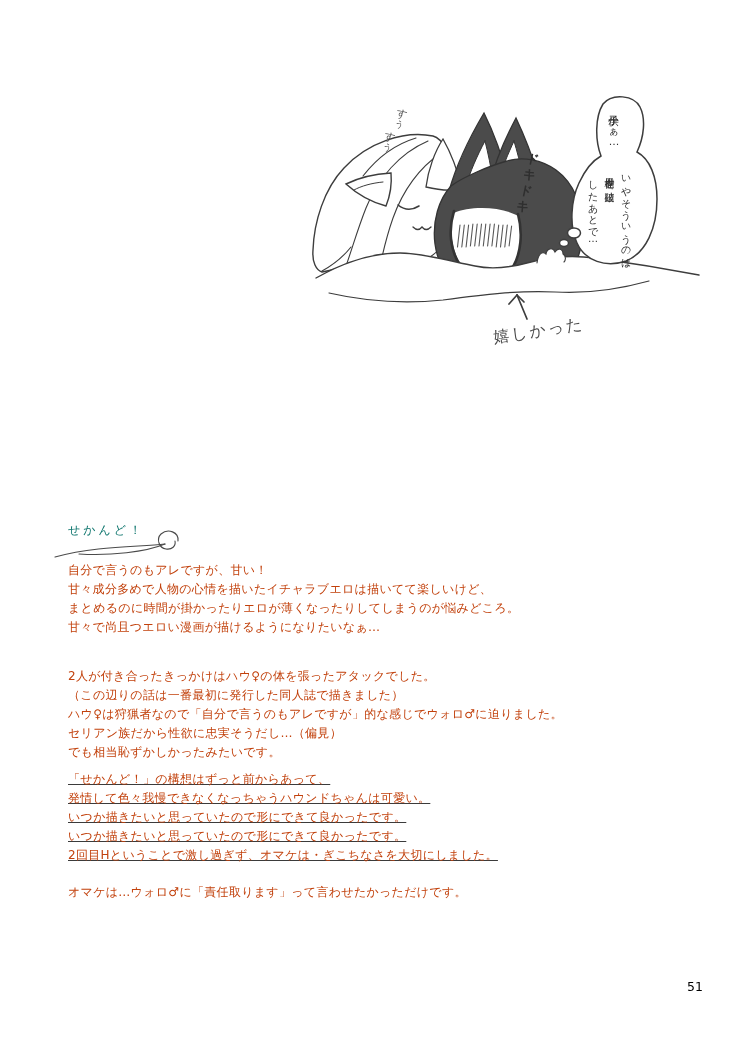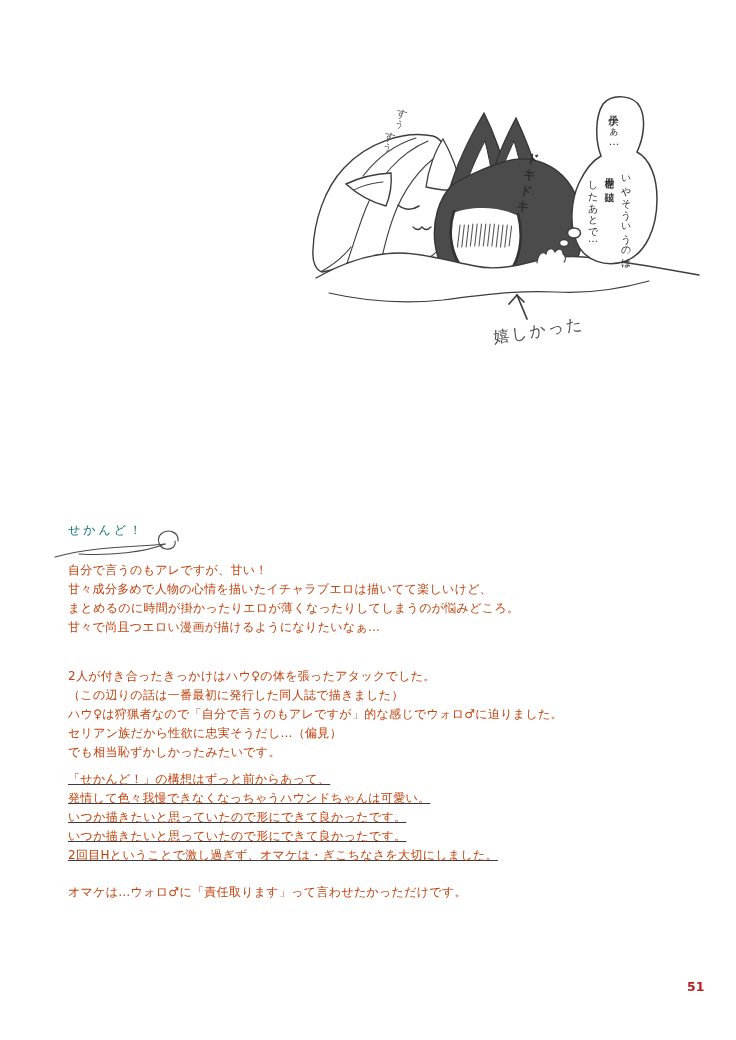--- a/index.html
+++ b/index.html
@@ -15,21 +15,21 @@
   .sfx-heart{font-size:12.5px;font-weight:bold;color:#2f2f2f;letter-spacing:2px;}
   .bubble-top{font-size:10.5px;color:#2f2f2f;letter-spacing:1px;}
   .bubble-cols{font-size:10px;color:#2f2f2f;line-height:16.5px;height:92px;letter-spacing:0.5px;}
   .bubble-cols .c1{padding-top:0;}
   .bubble-cols .c2{padding-top:2px;}
   .bubble-cols .c3{padding-top:5px;}
   .arrow-caption{font-size:16px;color:#4a4a4a;letter-spacing:2px;transform:rotate(-9deg);transform-origin:left top;white-space:nowrap;}
   .aw-title{left:68px;top:522px;font-size:12px;letter-spacing:3px;color:#0f766e;white-space:nowrap;}
   .aw-par{left:68px;}
   .aw-line{font-size:12px;line-height:19px;white-space:nowrap;color:#c2410c;letter-spacing:0.3px;}
-  .page-num{left:687px;top:979px;font-size:12.5px;font-weight:bold;color:#b91c1c;}
+  .page-num{left:687px;top:979px;font-size:12.5px;font-weight:normal;color:#000000;}
 </style>
 </head>
 <body>
 
 <div class="page">
 
   <svg class="art" viewBox="0 0 736 1040">
 
     <g fill="none" stroke="#3d3d3d" stroke-width="1.4" stroke-linecap="round">
       <path d="M 433 136 C 404 130 367 143 344 168 C 324 189 314 222 313 250 C 312 262 316 270 322 272 C 352 265 384 263 410 266 C 430 268 450 267 458 260 C 466 240 468 212 460 190 C 451 163 446 139 433 136 Z" fill="#ffffff"></path>

